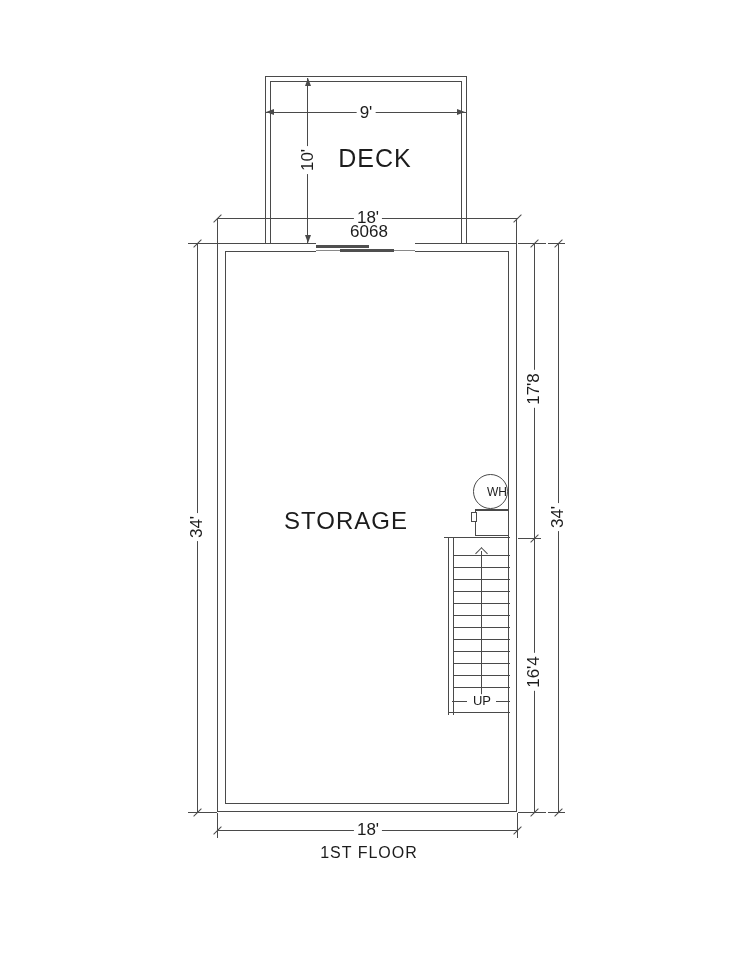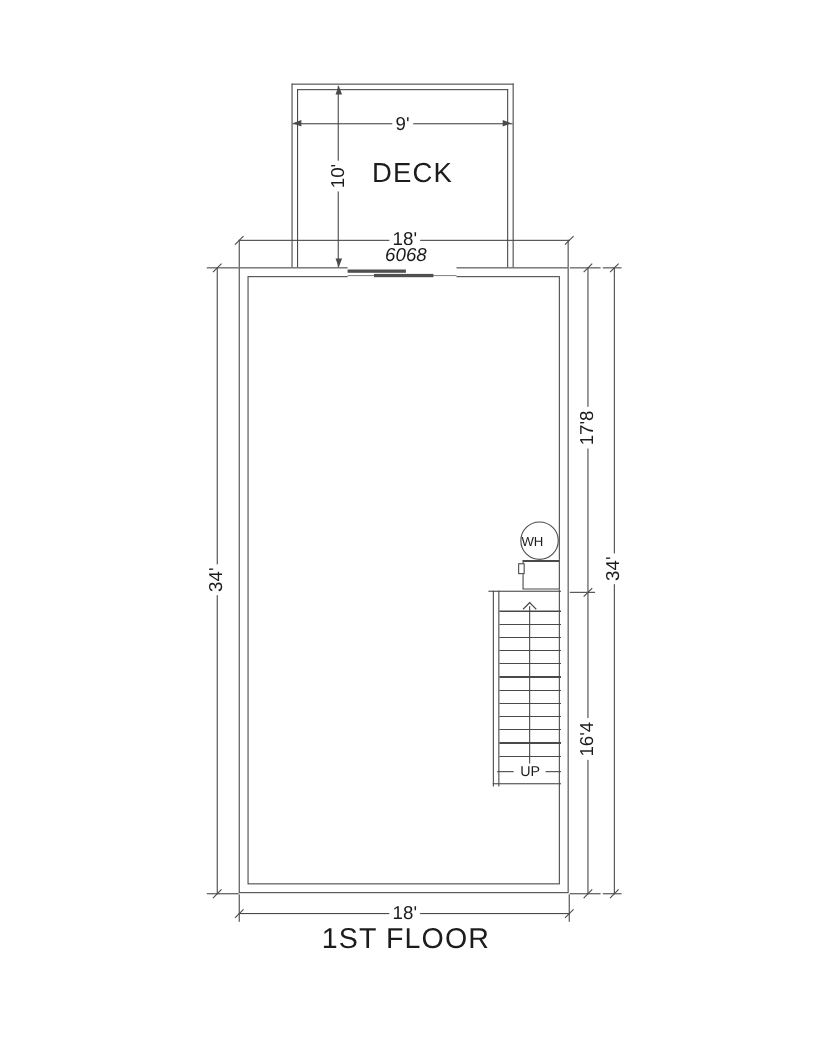--- a/index.html
+++ b/index.html
@@ -37,21 +37,21 @@
     position:absolute;left:454px;top:555px;width:56px;height:138px;
     background:repeating-linear-gradient(to bottom,var(--line) 0,var(--line) 1px,transparent 1px,transparent 12px);
   }
   .caret{
     position:absolute;width:9px;height:9px;box-sizing:border-box;
     border-left:1px solid var(--line);border-top:1px solid var(--line);
     transform:rotate(45deg);background:transparent;
   }
   .circle{
     position:absolute;border:1px solid var(--line);border-radius:50%;
-    display:flex;align-items:center;justify-content:flex-start;box-sizing:border-box;background:#fff;
+    display:flex;align-items:center;justify-content:flex-end;box-sizing:border-box;background:#fff;
   }
 </style>
 </head>
 <body>
 
 <div id="canvas">
 
   <div class="u-rect" style="left:265px;top:76px;width:202px;height:167px;"></div>
   <div class="u-rect" style="left:270px;top:81px;width:192px;height:162px;"></div>
 
@@ -66,21 +66,21 @@
   <div class="dim-label vert" style="left:308px;top:160px;">10'</div>
 
   <div class="room-label" style="left:375px;top:158px;font-size:25px;">DECK</div>
 
   <div class="hline" style="left:217px;top:218px;width:301px;"></div>
   <div class="tick" style="left:212px;top:218px;"></div>
   <div class="tick" style="left:512px;top:218px;"></div>
   <div class="vline" style="left:217px;top:218px;height:25px;"></div>
   <div class="vline" style="left:516px;top:218px;height:25px;"></div>
   <div class="dim-label" style="left:368px;top:218px;">18'</div>
-  <div class="dim-label" style="left:369px;top:232px;font-style:italic;">6068</div>
+  <div class="dim-label" style="left:369px;top:232px;">6068</div>
 
   <div class="rect" style="left:217px;top:243px;width:300px;height:569px;"></div>
   <div class="rect" style="left:225px;top:251px;width:284px;height:553px;"></div>
 
   <div class="mask" style="left:316px;top:241px;width:99px;height:13px;"></div>
   <div class="hline" style="left:316px;top:250px;width:99px;background:#8a8a8a;"></div>
   <div class="bar" style="left:316px;top:245px;width:53px;"></div>
   <div class="bar" style="left:340px;top:249px;width:54px;"></div>
 
   <div class="vline" style="left:197px;top:243px;height:570px;"></div>
@@ -124,15 +124,16 @@
   <div class="hline" style="left:452px;top:701px;width:15px;"></div>
   <div class="hline" style="left:496px;top:701px;width:14px;"></div>
   <div class="dim-label" style="left:482px;top:701px;font-size:13px;padding:0 2px;">UP</div>
 
   <div class="circle" style="left:473px;top:474px;width:35px;height:35px;">
     <span style="font-size:12px;">WH</span>
   </div>
   <div class="rect" style="left:475px;top:509px;width:34px;height:27px;border-top-width:2px;background:#fff;"></div>
   <div class="rect" style="left:471px;top:512px;width:6px;height:10px;background:#fff;"></div>
 
-  <div class="room-label" style="left:369px;top:853px;font-size:26px;">1ST FLOOR</div>
+  <div class="room-label" style="left:346px;top:521px;font-size:24px;">STORAGE</div>
+  <div class="room-label" style="left:369px;top:853px;font-size:16px;">1ST FLOOR</div>
 
 </div>
 
 </body></html>

